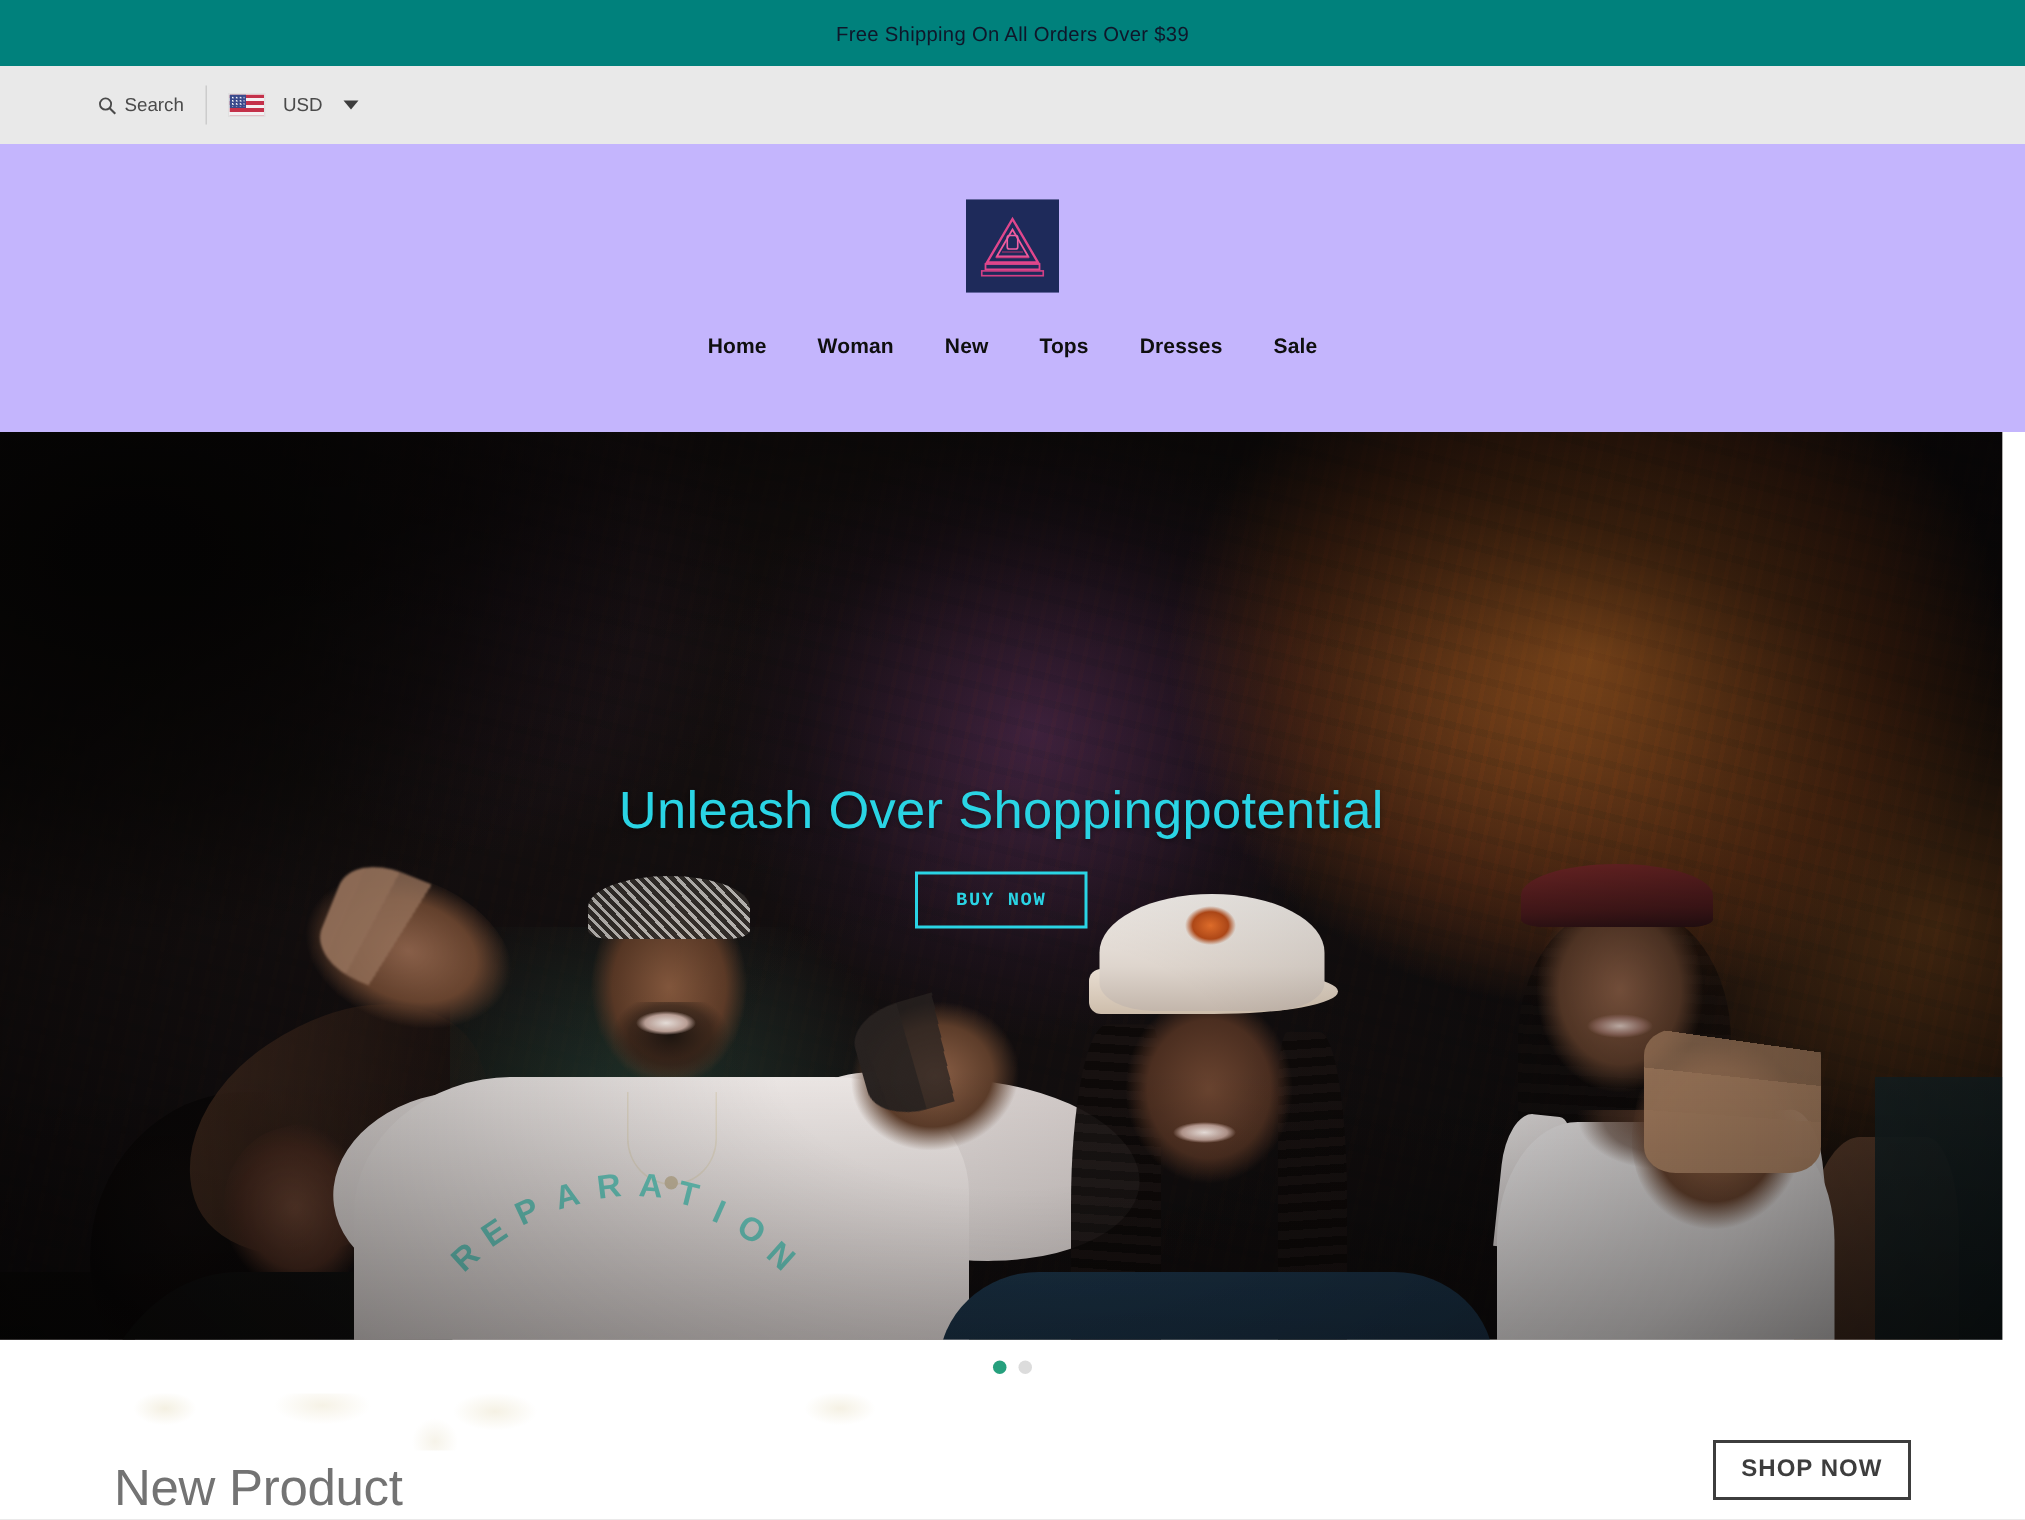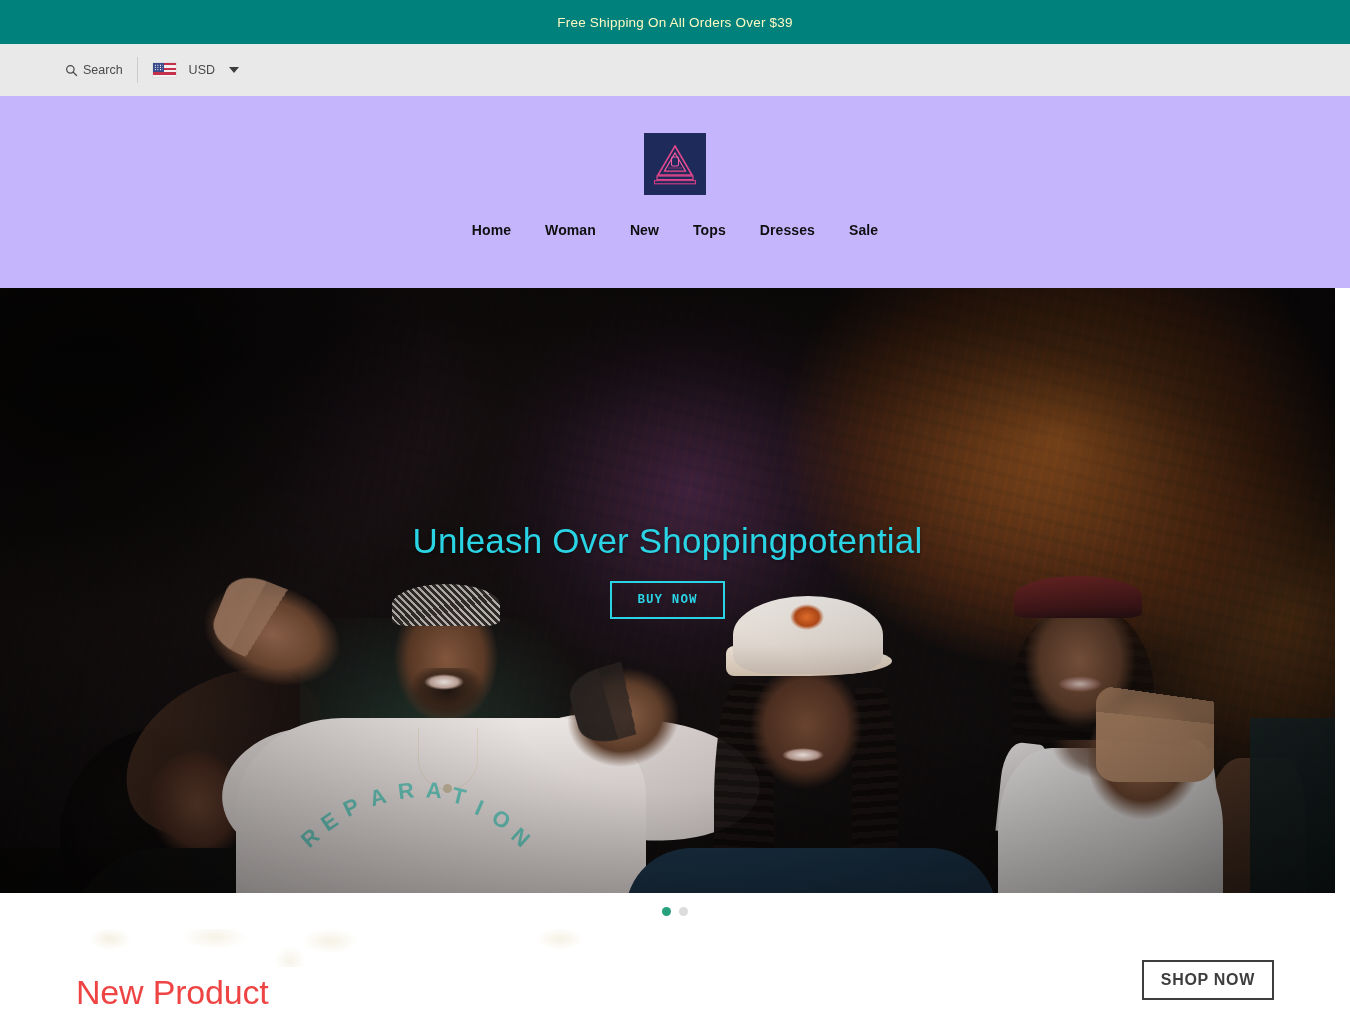--- a/index.html
+++ b/index.html
@@ -23,21 +23,21 @@
   
   .announce-bar {
     height: 44px;
     background: #00817c;
     display: flex;
     align-items: center;
     justify-content: center;
   }
   .announce-text {
     font-size: 13.5px;
-    color: #fef9c3;
+    color: #0f172a;
     letter-spacing: .2px;
     font-weight: 400;
   }
 
   
   .utility-bar {
     height: 52px;
     background: #e9e9e9;
     display: flex;
     align-items: center;
@@ -528,21 +528,21 @@
       radial-gradient(ellipse 30px 16px at 110px 18px, rgba(244,240,226,1) 0%, rgba(255,255,255,0) 70%),
       radial-gradient(ellipse 46px 18px at 215px 16px, rgba(246,242,230,1) 0%, rgba(255,255,255,0) 70%),
       radial-gradient(ellipse 40px 18px at 330px 20px, rgba(245,241,228,1) 0%, rgba(255,255,255,0) 70%),
       radial-gradient(ellipse 22px 22px at 290px 40px, rgba(246,243,233,1) 0%, rgba(255,255,255,0) 70%),
       radial-gradient(ellipse 34px 16px at 560px 18px, rgba(245,241,228,1) 0%, rgba(255,255,255,0) 70%);
     pointer-events: none;
   }
   .section-title {
     font-size: 34px;
     font-weight: 400;
-    color: #ef4444;
+    color: #737373;
     line-height: 1;
     letter-spacing: -.2px;
     position: relative;
   }
   .shop-now-button {
     border: 2px solid #3d3d3d;
     background: transparent;
     color: #3d3d3d;
     font-size: 16px;
     font-weight: 700;

